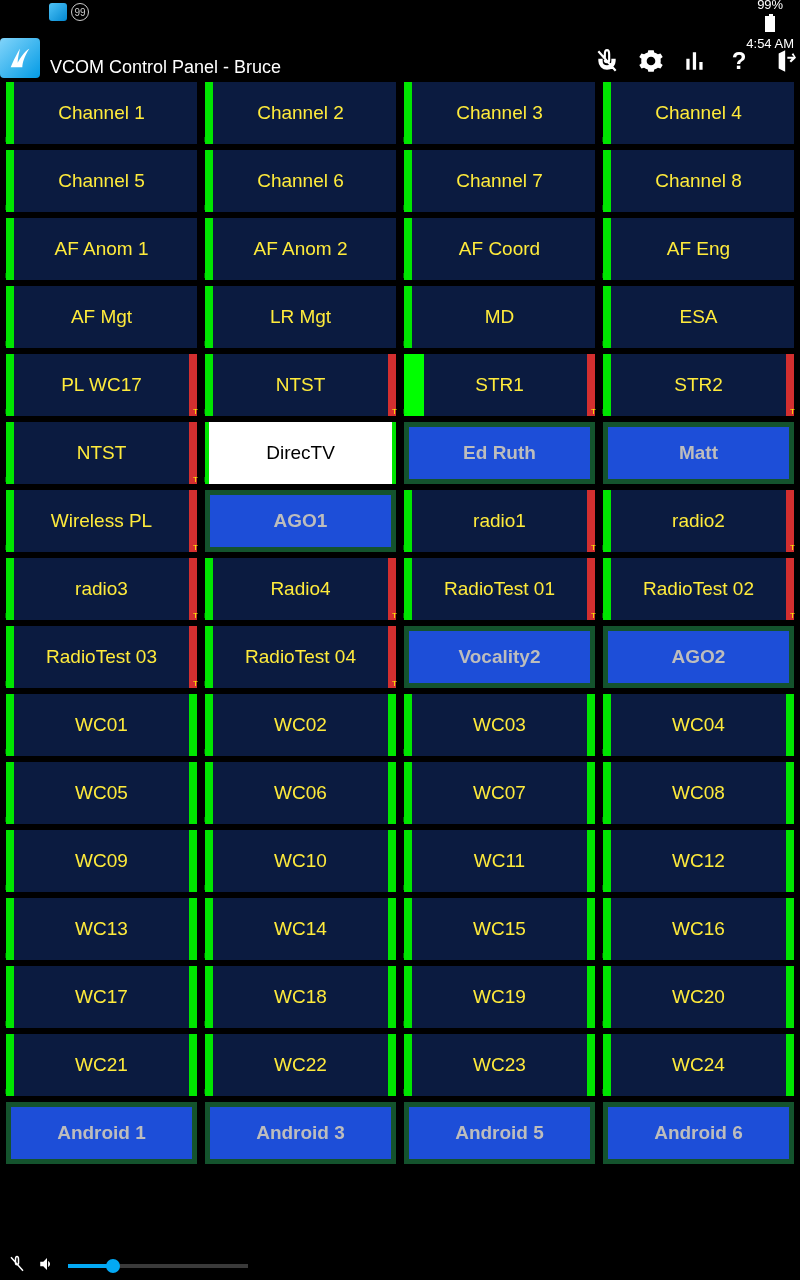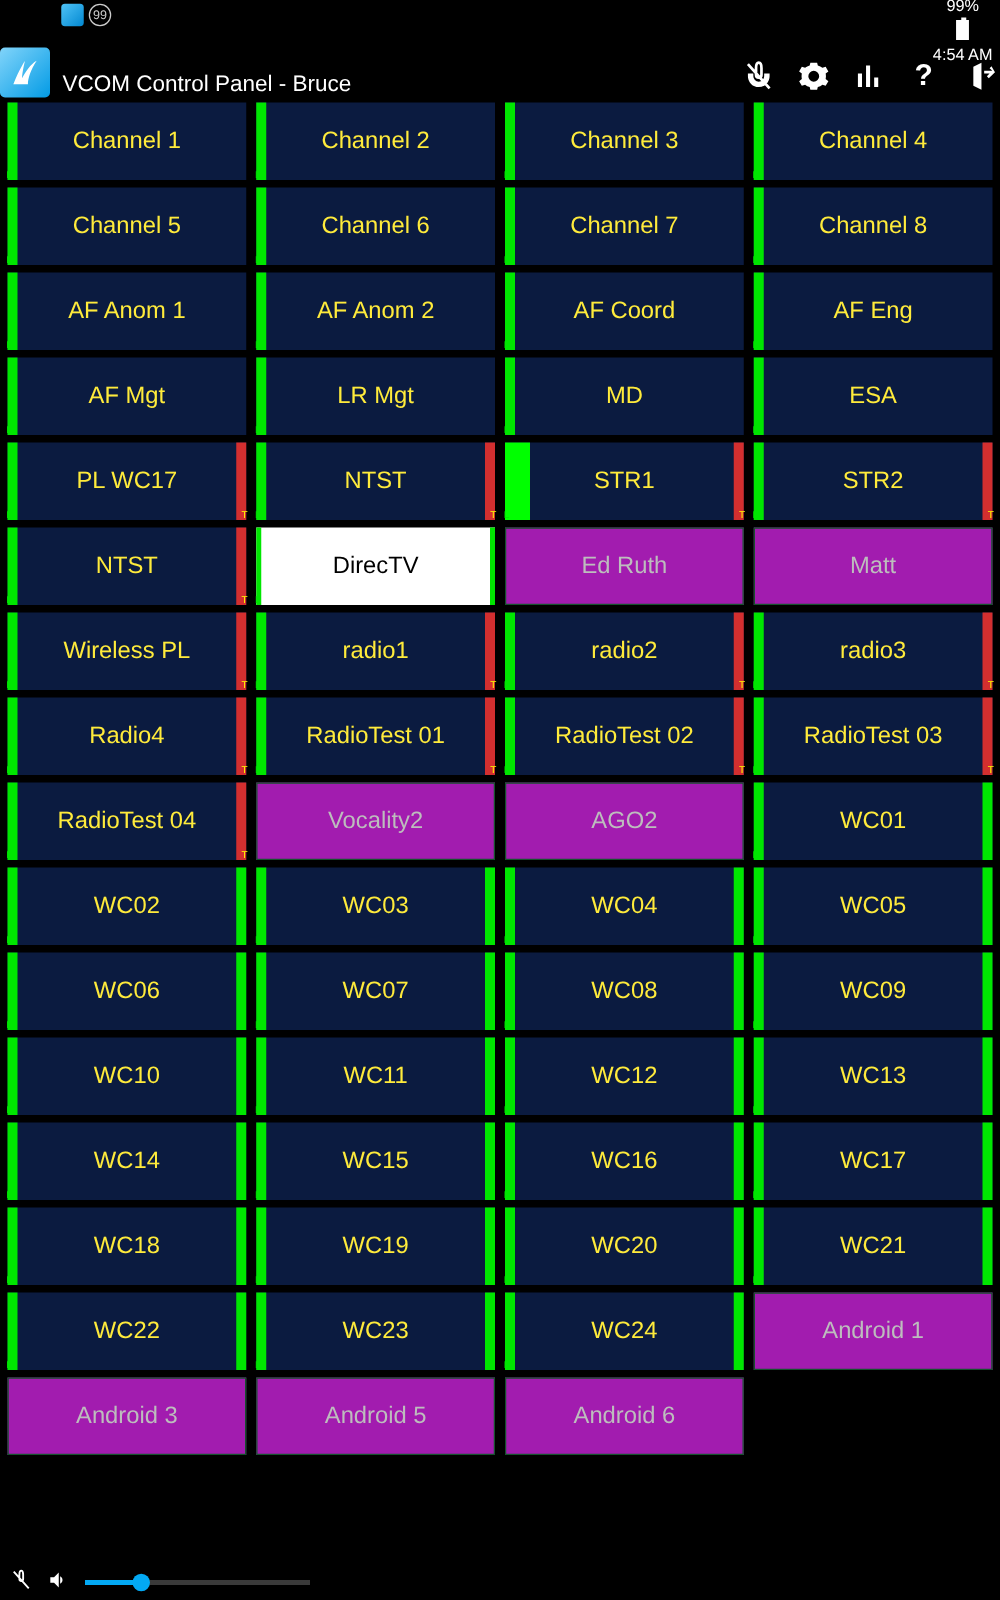--- a/index.html
+++ b/index.html
@@ -29,21 +29,21 @@
 
   .cell { height: 62px; background: #0B1B40; position: relative; display: flex; align-items: center; justify-content: center; font-size: 19px; cursor: pointer; color: #FFEB3B; }
   .cell .L { position: absolute; left: 0; top: 0; bottom: 0; width: 8px; background: #00E600; }
   .cell .R { position: absolute; right: 0; top: 0; bottom: 0; width: 8px; }
   .cell .Lmark { position:absolute; left:-1px; bottom:0; font-size:8px; color:#00E600; }
   .cell .Tmark { position:absolute; right:-1px; bottom:0; font-size:8px; color:#ff0; }
   .cell.active .L { background: #00FF00; width: 20px; }
   .cell.white { background: #fff; color: #000; }
   .cell.white .L { width: 4px; }
   .cell.white .R { width: 4px; background: #00E600; }
-  .cell.ghost { background: #a21caf; color: #BDBDBD; border: 1px solid #14532d; }
+  .cell.ghost { background: #1d4ed8; color: #BDBDBD; border: 5px solid #14532d; font-weight: bold; }
   .redR .R { background: #D32F2F; }
   .greenR .R { background: #00E600; }
 
   
   .footer { position: absolute; bottom: 0; left: 0; right: 0; height: 28px; background: #000; display: flex; align-items: center; padding: 0 8px; gap: 12px; }
   .footer svg { width: 18px; height: 18px; fill: #fff; }
   .slider { position: relative; width: 180px; height: 4px; background: #3a3a3a; }
   .slider .fill { position: absolute; left: 0; top: 0; bottom: 0; width: 25%; background: #03A9F4; }
   .slider .thumb { position: absolute; left: 25%; top: 50%; width: 14px; height: 14px; background: #03A9F4; border-radius: 50%; transform: translate(-50%,-50%); }
 </style>
@@ -225,20 +225,23 @@
     <div class="cell ghost">
       <span>Matt</span>
     </div>
     <div class="cell redR">
       <span class="L"></span>
       <span class="R"></span>
       <span class="Lmark">L</span>
       <span class="Tmark">T</span>
       <span>Wireless PL</span>
     </div>
+    <div class="cell ghost">
+      <span>AGO1</span>
+    </div>
     <div class="cell redR">
       <span class="L"></span>
       <span class="R"></span>
       <span class="Lmark">L</span>
       <span class="Tmark">T</span>
       <span>radio1</span>
     </div>
     <div class="cell redR">
       <span class="L"></span>
       <span class="R"></span>

